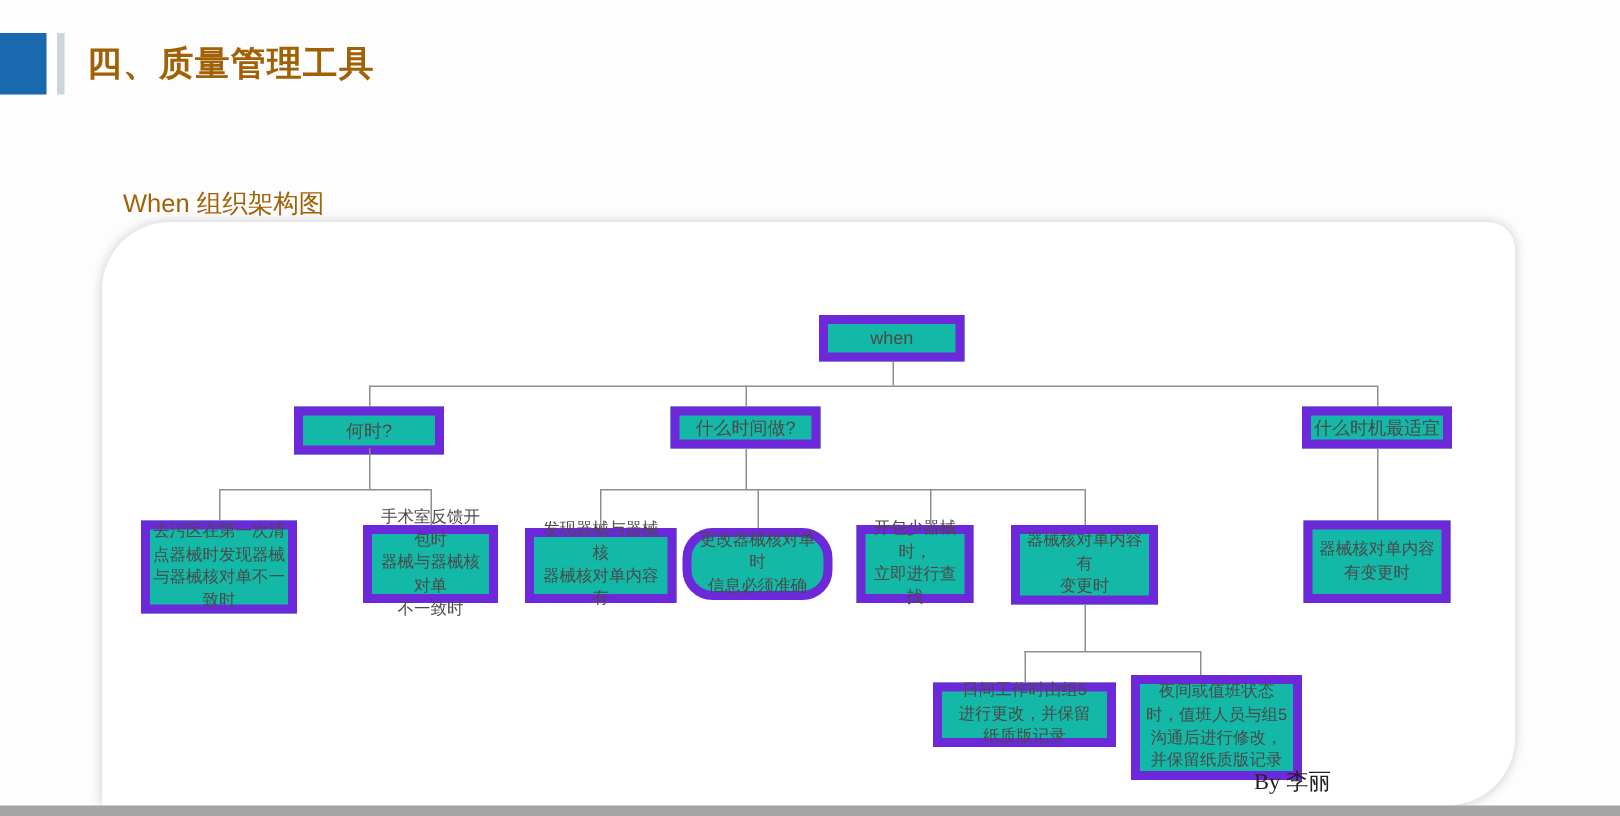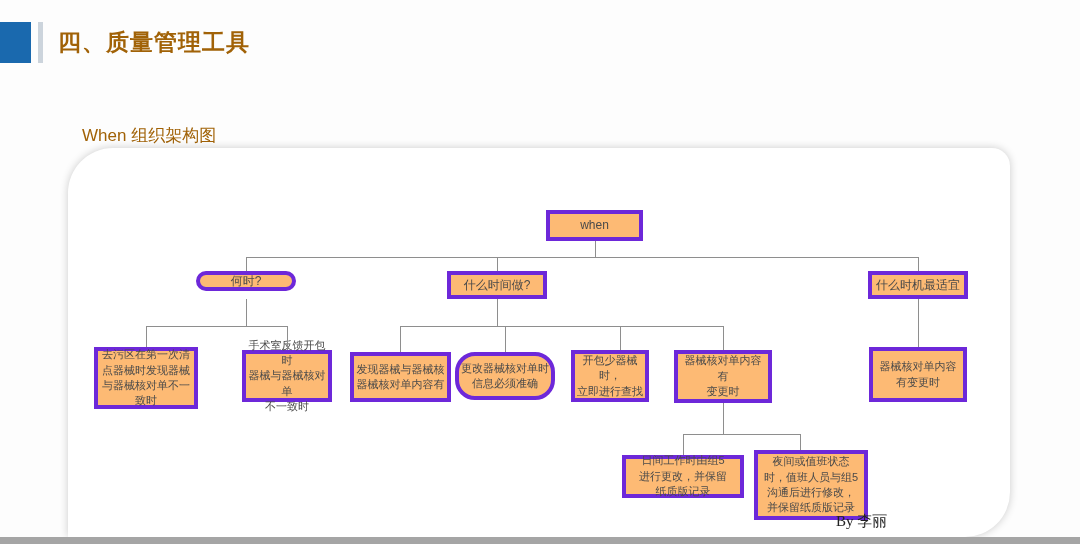--- a/index.html
+++ b/index.html
@@ -18,29 +18,29 @@
   .subtitle{position:absolute;left:82px;top:124px;font-size:17px;color:#a16207;}
   
   .card{
     position:absolute;left:68px;top:148px;width:942px;height:389px;
     background:#ffffff;border-radius:45px 18px 45px 0;
     box-shadow:0 0 8px rgba(0,0,0,0.20);
   }
   
   .node{
     position:absolute;box-sizing:border-box;
-    border:4px solid #6d28d9;background:#fdba74;
+    border:6px solid #6d28d9;background:#14b8a6;
     display:flex;align-items:center;justify-content:center;
     text-align:center;color:#4a4a4a;
     white-space:pre-line;line-height:1.4;padding:2px;
   }
   .lvl1,.lvl2{font-size:12px;}
   .lvl3,.lvl4{font-size:11px;}
   .n-root{left:478px;top:62px;width:97px;height:31px;}
-  .n-b1{left:128px;top:123px;width:100px;height:20px;border-radius:13px;}
+  .n-b1{left:128px;top:123px;width:100px;height:32px;}
   .n-b2{left:379px;top:123px;width:100px;height:28px;}
   .n-b3{left:800px;top:123px;width:100px;height:28px;}
   .n-c1{left:26px;top:199px;width:104px;height:62px;}
   .n-c2{left:174px;top:202px;width:90px;height:52px;}
   .n-c3{left:282px;top:204px;width:101px;height:50px;}
   .n-c4{left:387px;top:204px;width:100px;height:48px;border-radius:20px;}
   .n-c5{left:503px;top:202px;width:78px;height:52px;}
   .n-c6{left:606px;top:202px;width:98px;height:53px;}
   .n-c7{left:801px;top:199px;width:98px;height:55px;}
   .n-d1{left:554px;top:307px;width:122px;height:43px;}

